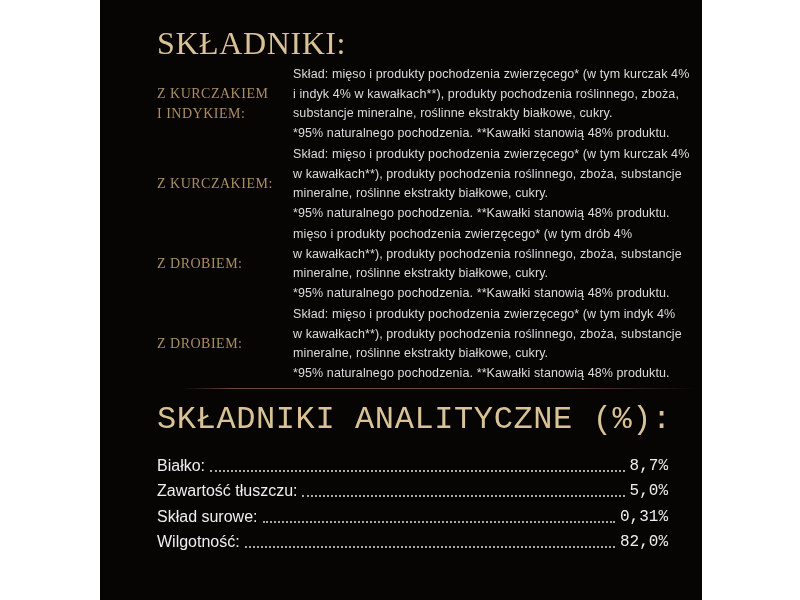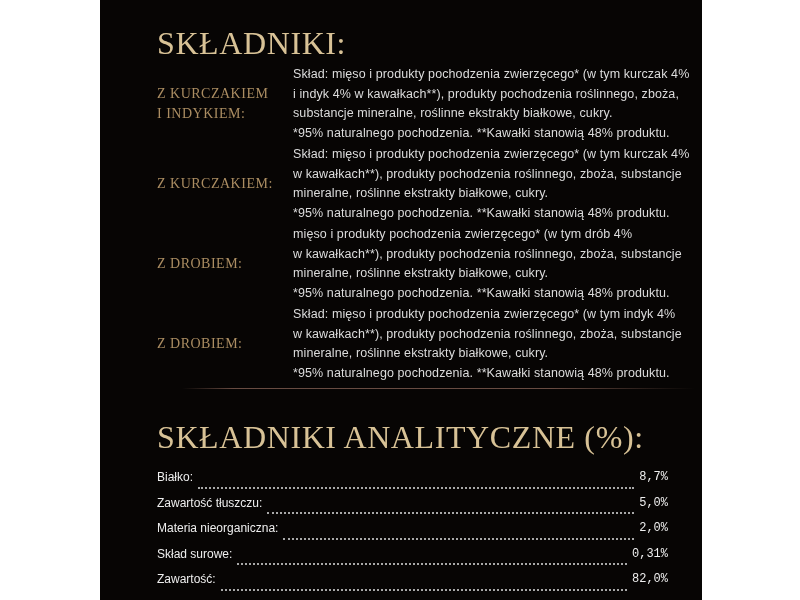--- a/index.html
+++ b/index.html
@@ -64,34 +64,34 @@
     margin: 5px 0 0 25px;
     width: 513px;
     height: 1px;
     background: linear-gradient(to right,
       rgba(110,79,69,0) 0%,
       rgba(110,79,69,0.95) 10%,
       rgba(110,79,69,0.95) 72%,
       rgba(110,79,69,0) 100%);
   }
   .h2 {
-    margin-top: 29px;
-    font-family: Liberation Serif, serif;
+    margin-top: 12px;
+    font-family: Liberation Mono, monospace;
     font-weight: 400;
     font-size: 32px;
     line-height: 38px;
     letter-spacing: 0.6px;
     color: var(--gold);
   }
   .alist { margin-top: 14px; width: 511px; }
   .arow {
     display: flex;
-    align-items: flex-start;
+    align-items: center;
     height: 25.5px;
-    font-size: 12px;
+    font-size: 16px;
     color: var(--list-text);
   }
   .aname { white-space: nowrap; }
   .dots {
     flex: 1;
     align-self: flex-end;
     border-bottom: 2px dotted var(--dots);
     margin: 0 5px 7px 5px;
     height: 0;
   }
@@ -146,30 +146,25 @@
         <span class="aname">Białko:</span>
         <span class="dots"></span>
         <span class="aval">8,7%</span>
       </div>
       <div class="arow">
         <span class="aname">Zawartość tłuszczu:</span>
         <span class="dots"></span>
         <span class="aval">5,0%</span>
       </div>
       <div class="arow">
-        <span class="aname">Materia nieorganiczna:</span>
-        <span class="dots"></span>
-        <span class="aval">2,0%</span>
-      </div>
-      <div class="arow">
         <span class="aname">Skład surowe:</span>
         <span class="dots"></span>
         <span class="aval">0,31%</span>
       </div>
       <div class="arow">
-        <span class="aname">Zawartość:</span>
+        <span class="aname">Wilgotność:</span>
         <span class="dots"></span>
         <span class="aval">82,0%</span>
       </div>
     </div>
 
   </div>
 </div>
 
 </body></html>

